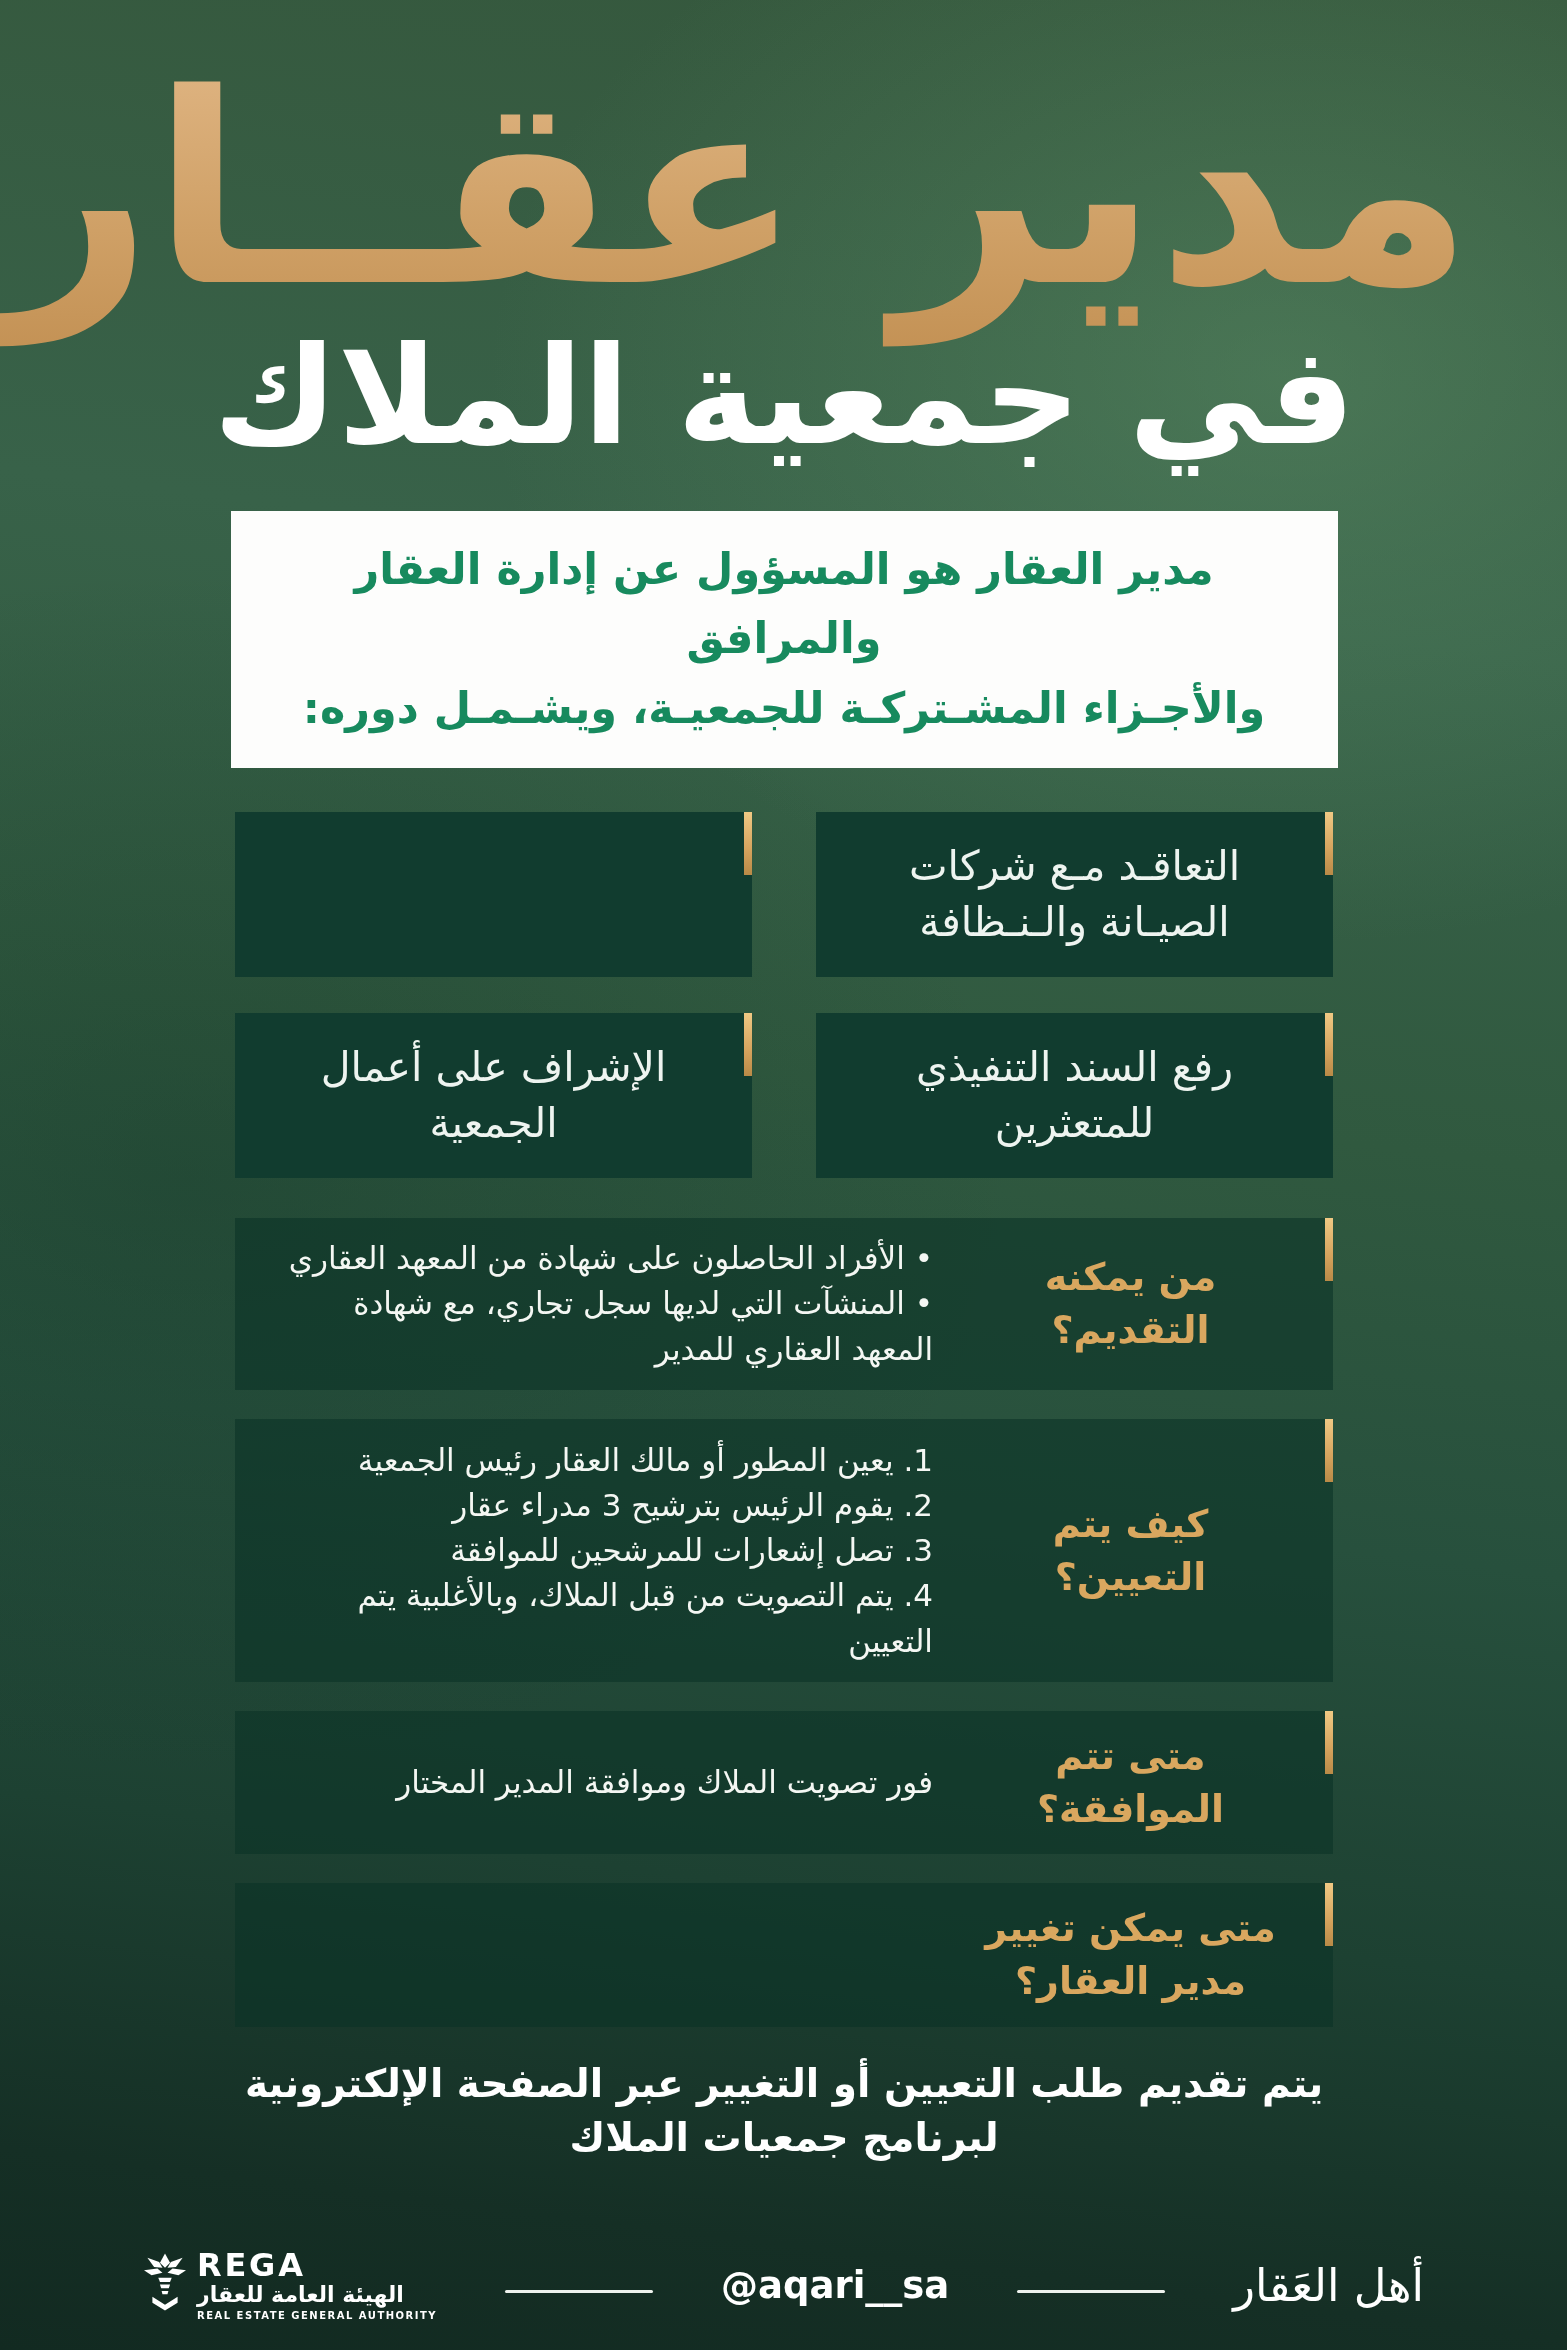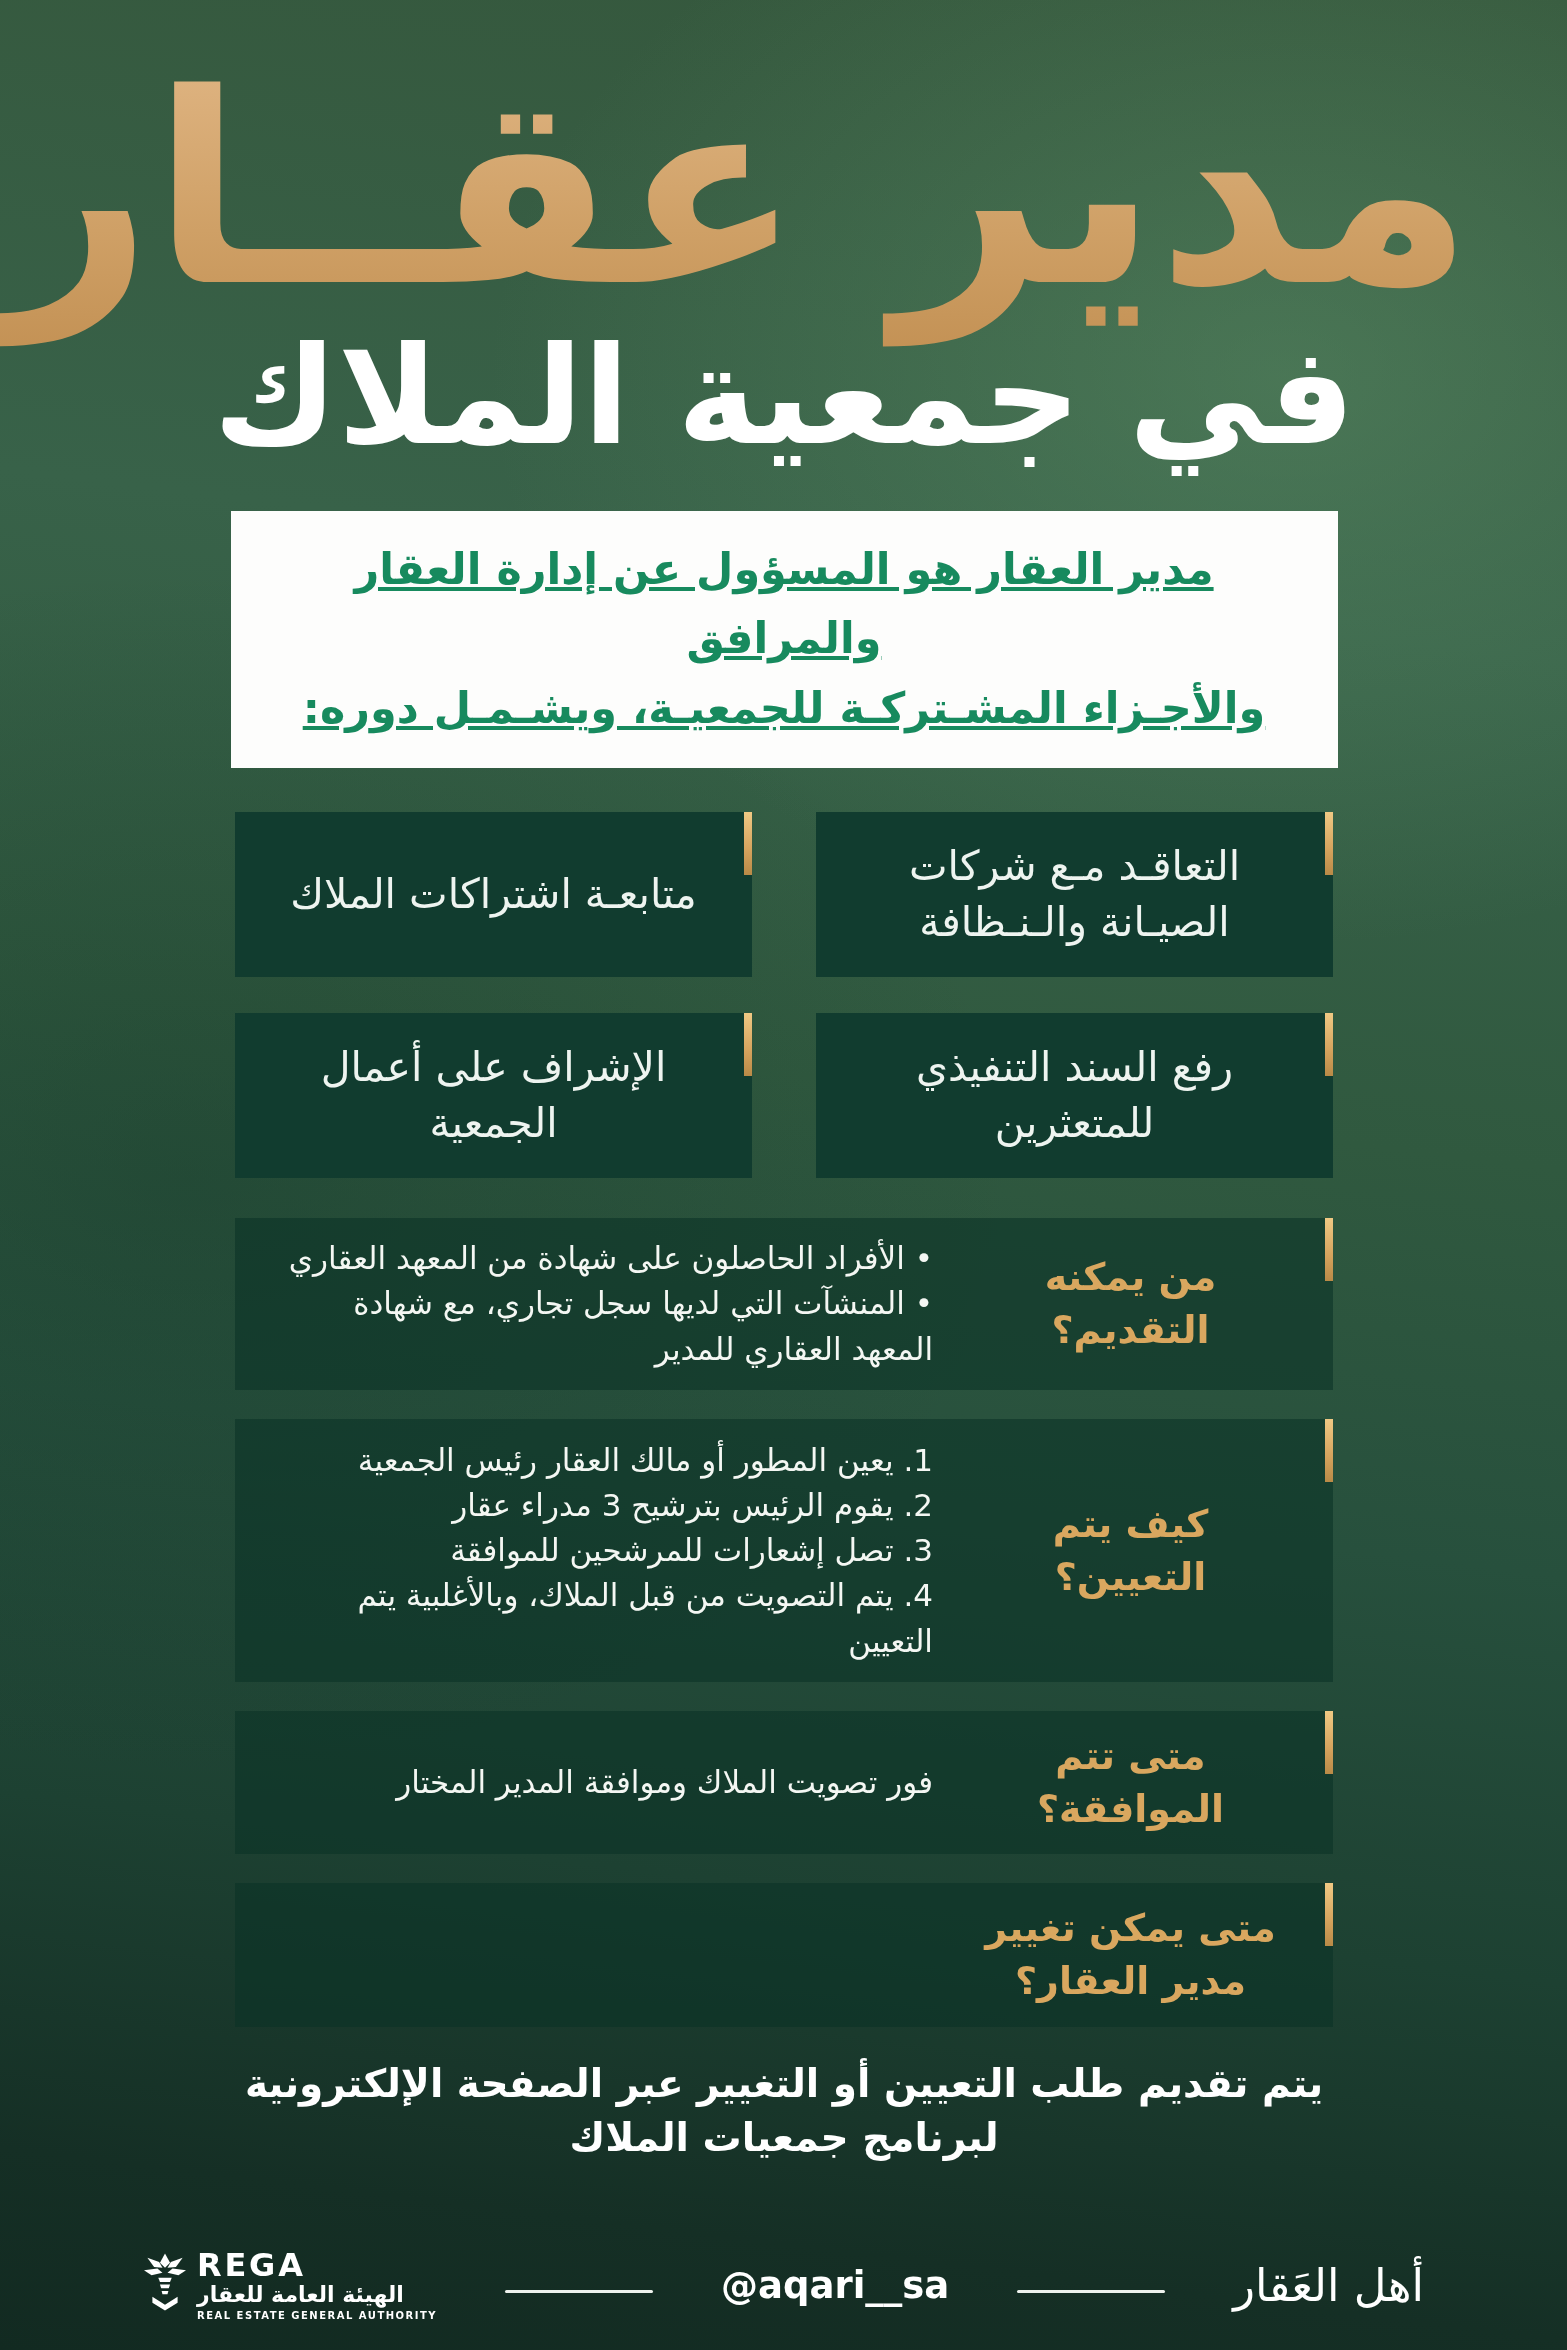--- a/index.html
+++ b/index.html
@@ -41,21 +41,20 @@
     box-sizing:border-box;
   }
   .intro-text{
     direction:rtl;
     text-align:center;
     color:#178a5e;
     font-weight:bold;
     font-size:43px;
     line-height:1.62;
     white-space:pre-line;
-    text-decoration:underline;
   }
   .duties{
     width:1098px;
     margin:44px auto 0;
     display:grid;
     grid-template-columns:1fr 1fr;
     gap:36px 64px;
     direction:rtl;
   }
   .duty{
@@ -152,21 +151,20 @@
   </div>
 
   <div class="duties">
     <div class="duty">
       <span class="bar"></span>
       <div class="duty-label">التعاقـد مـع شركات
 الصيـانة والـنـظافة</div>
     </div>
     <div class="duty">
       <span class="bar"></span>
-      <div class="duty-label">متابعـة اشتراكات الملاك</div>
     </div>
     <div class="duty">
       <span class="bar"></span>
       <div class="duty-label">رفع السند التنفيذي
 للمتعثرين</div>
     </div>
     <div class="duty">
       <span class="bar"></span>
       <div class="duty-label">الإشراف على أعمال
 الجمعية</div>

